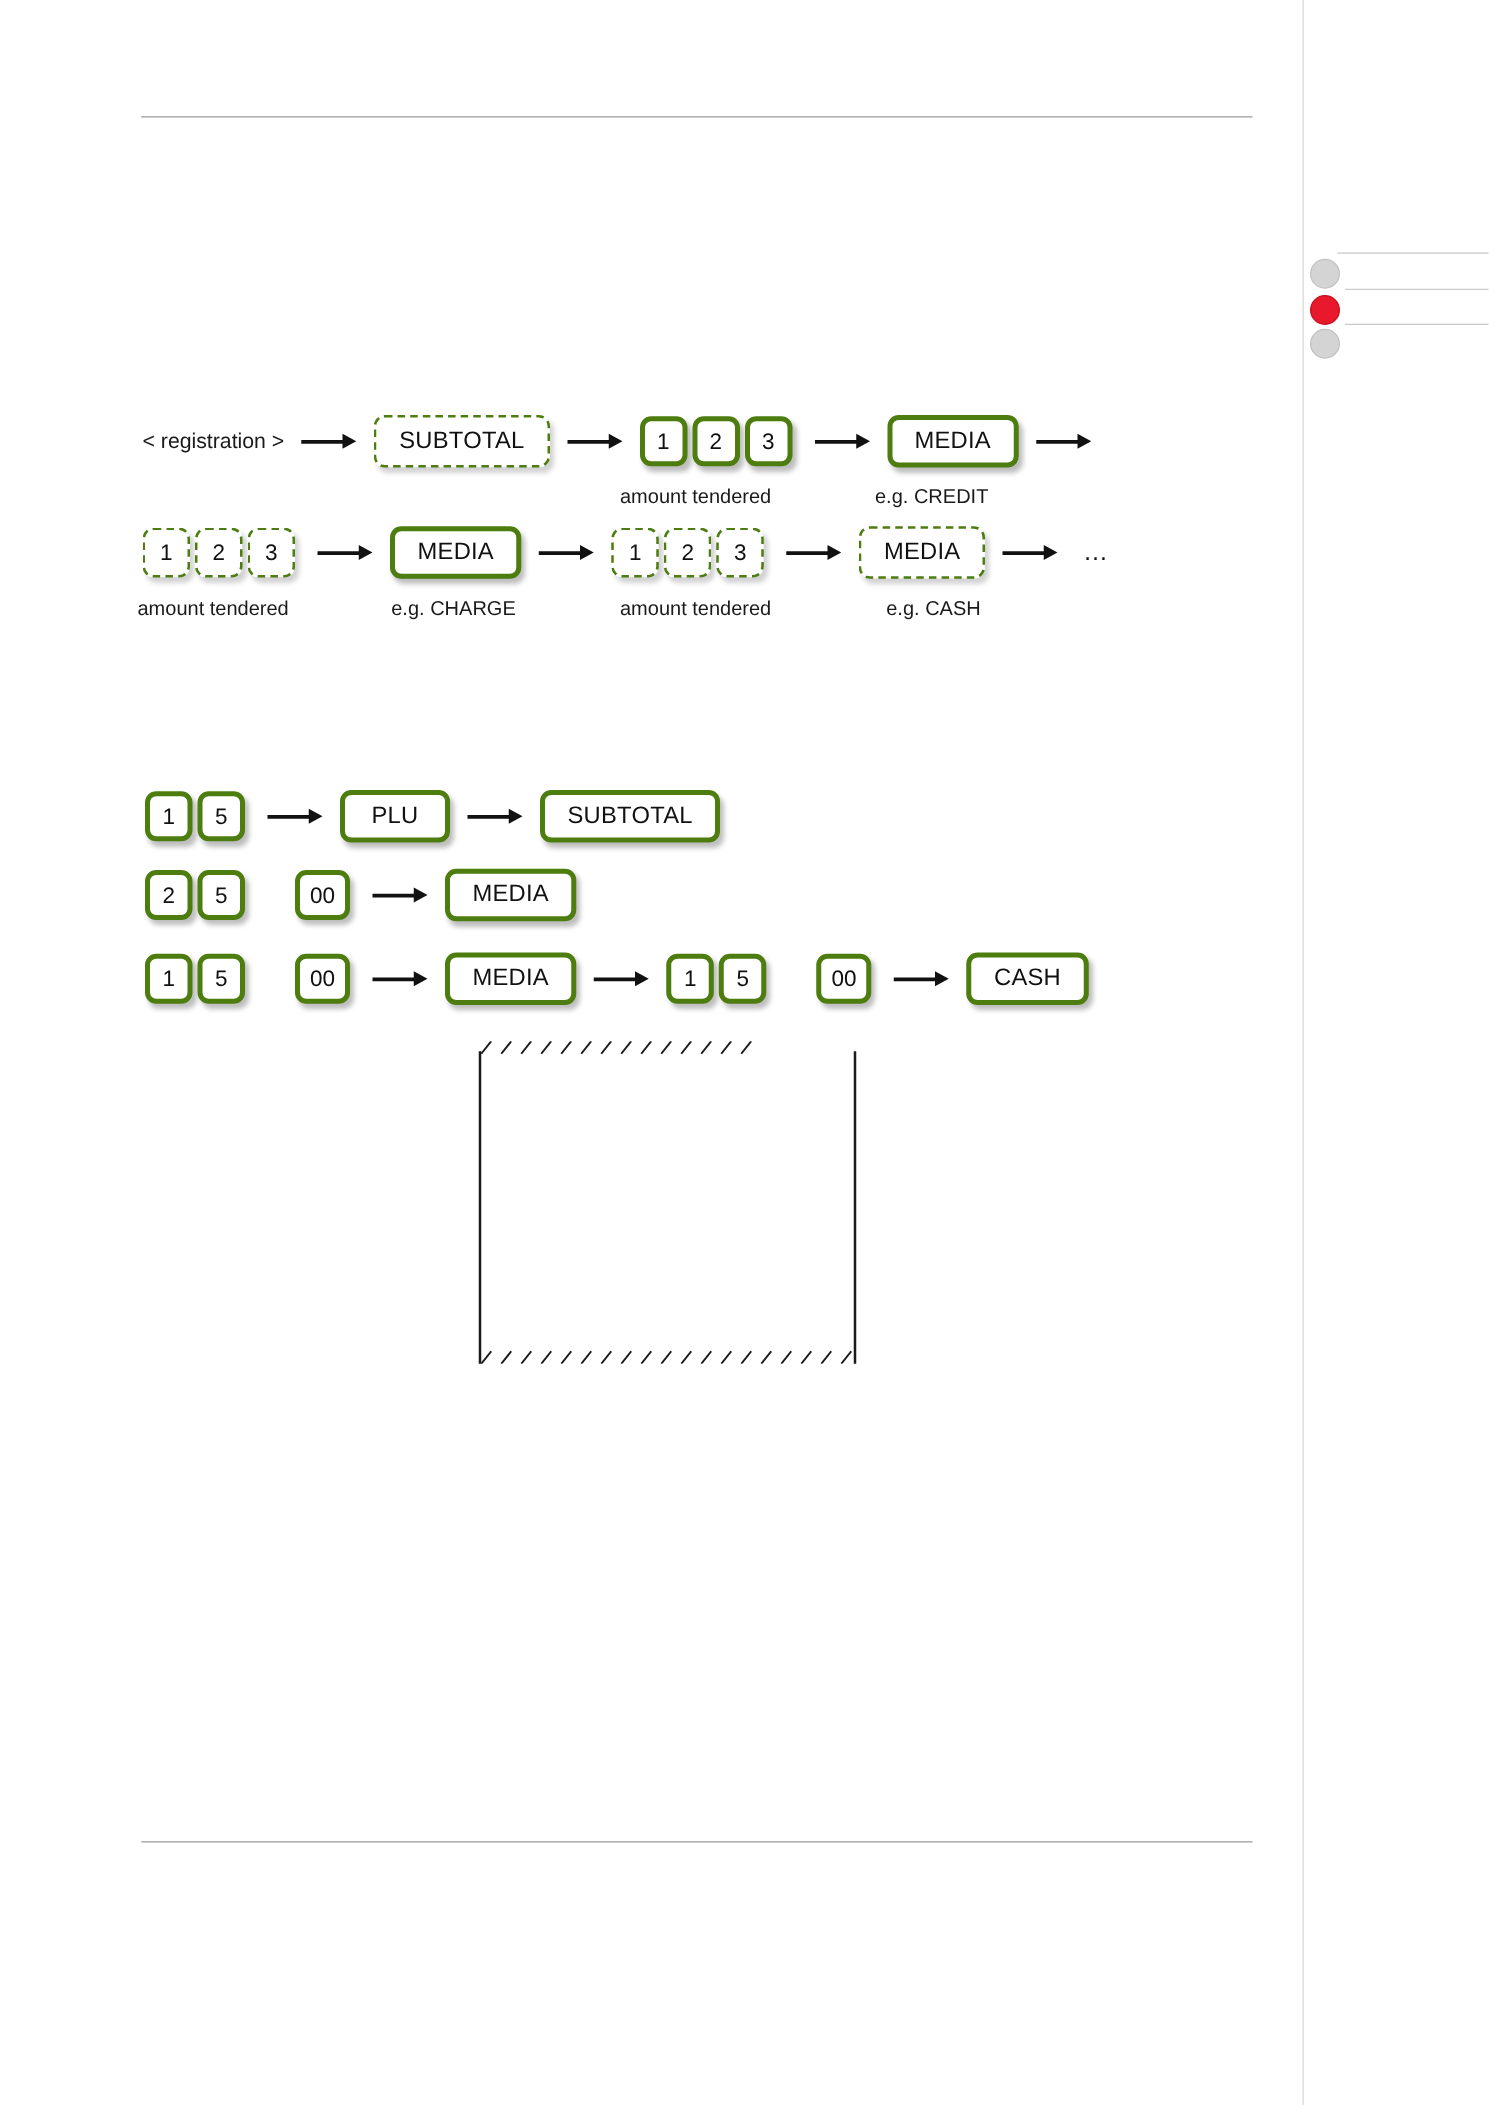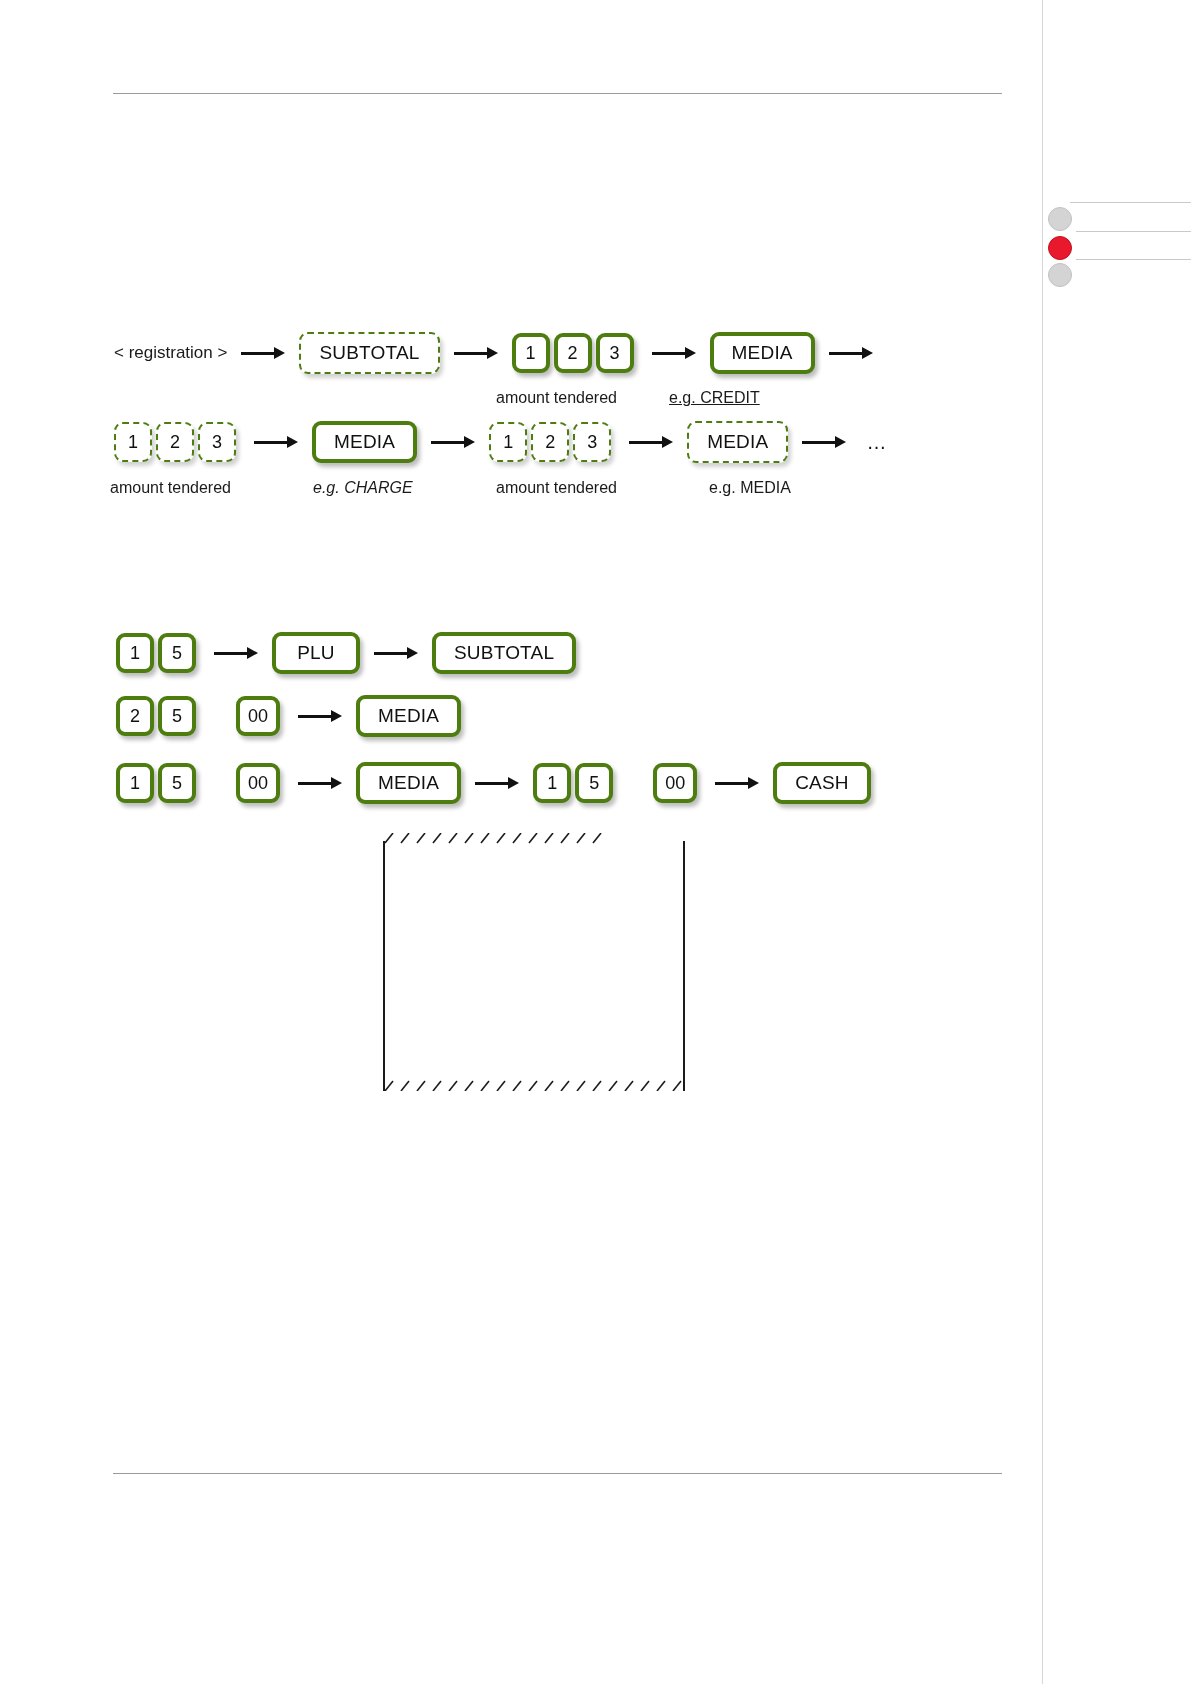--- a/index.html
+++ b/index.html
@@ -200,21 +200,21 @@
 
     <span class="key wordkey">MEDIA</span>
 
     <span class="arrow">
       <span class="shaft"></span>
         <span class="head"></span>
     </span>
   </div>
 
   <div class="caption" style="left:496px; top:389px;">amount tendered</div>
-  <div class="caption" style="left:669px; top:389px;text-decoration:underline;">e.g. CREDIT</div>
+  <div class="caption" style="left:700px; top:389px;">e.g. CREDIT</div>
 
   <div class="flow-row" style="left:114px; top:421px;">
     <span class="key num dashed">1</span>
     <span class="key num dashed">2</span>
     <span class="key num dashed">3</span>
 
     <span class="arrow">
       <span class="shaft"></span>
         <span class="head"></span>
     </span>
@@ -239,23 +239,23 @@
 
     <span class="arrow">
       <span class="shaft"></span>
         <span class="head"></span>
     </span>
 
     <span class="ellipsis">…</span>
   </div>
 
   <div class="caption" style="left:110px; top:479px;">amount tendered</div>
-  <div class="caption" style="left:313px; top:479px;font-style:italic;">e.g. CHARGE</div>
+  <div class="caption" style="left:313px; top:479px;">e.g. CHARGE</div>
   <div class="caption" style="left:496px; top:479px;">amount tendered</div>
-  <div class="caption" style="left:709px; top:479px;">e.g. MEDIA</div>
+  <div class="caption" style="left:709px; top:479px;">e.g. CASH</div>
 </div>
 
 <div class="diagram">
 
   <div class="flow-row" style="left:116px; top:632px;">
     <span class="key num">1</span>
     <span class="key num">5</span>
 
     <span class="arrow">
       <span class="shaft"></span>

